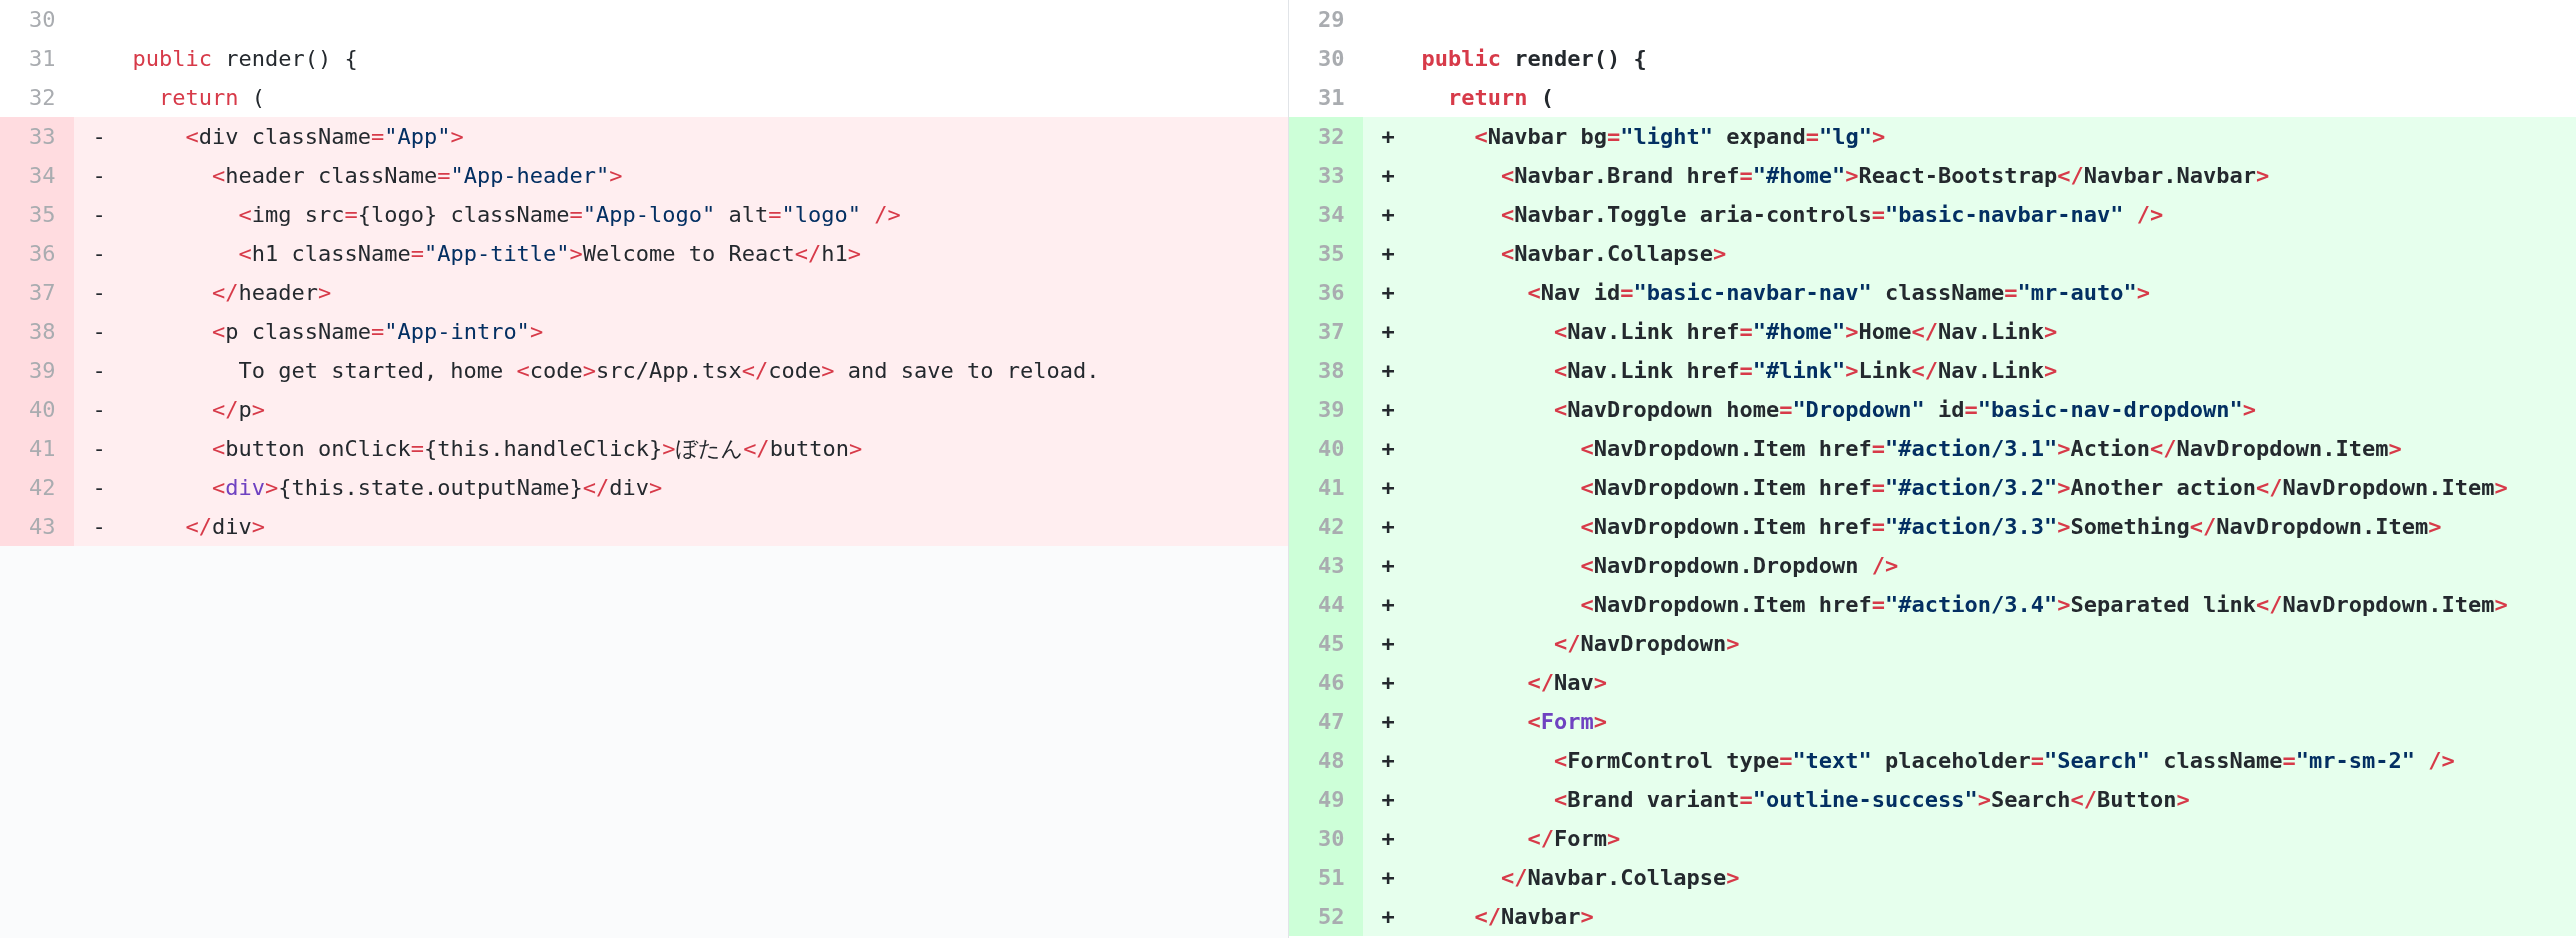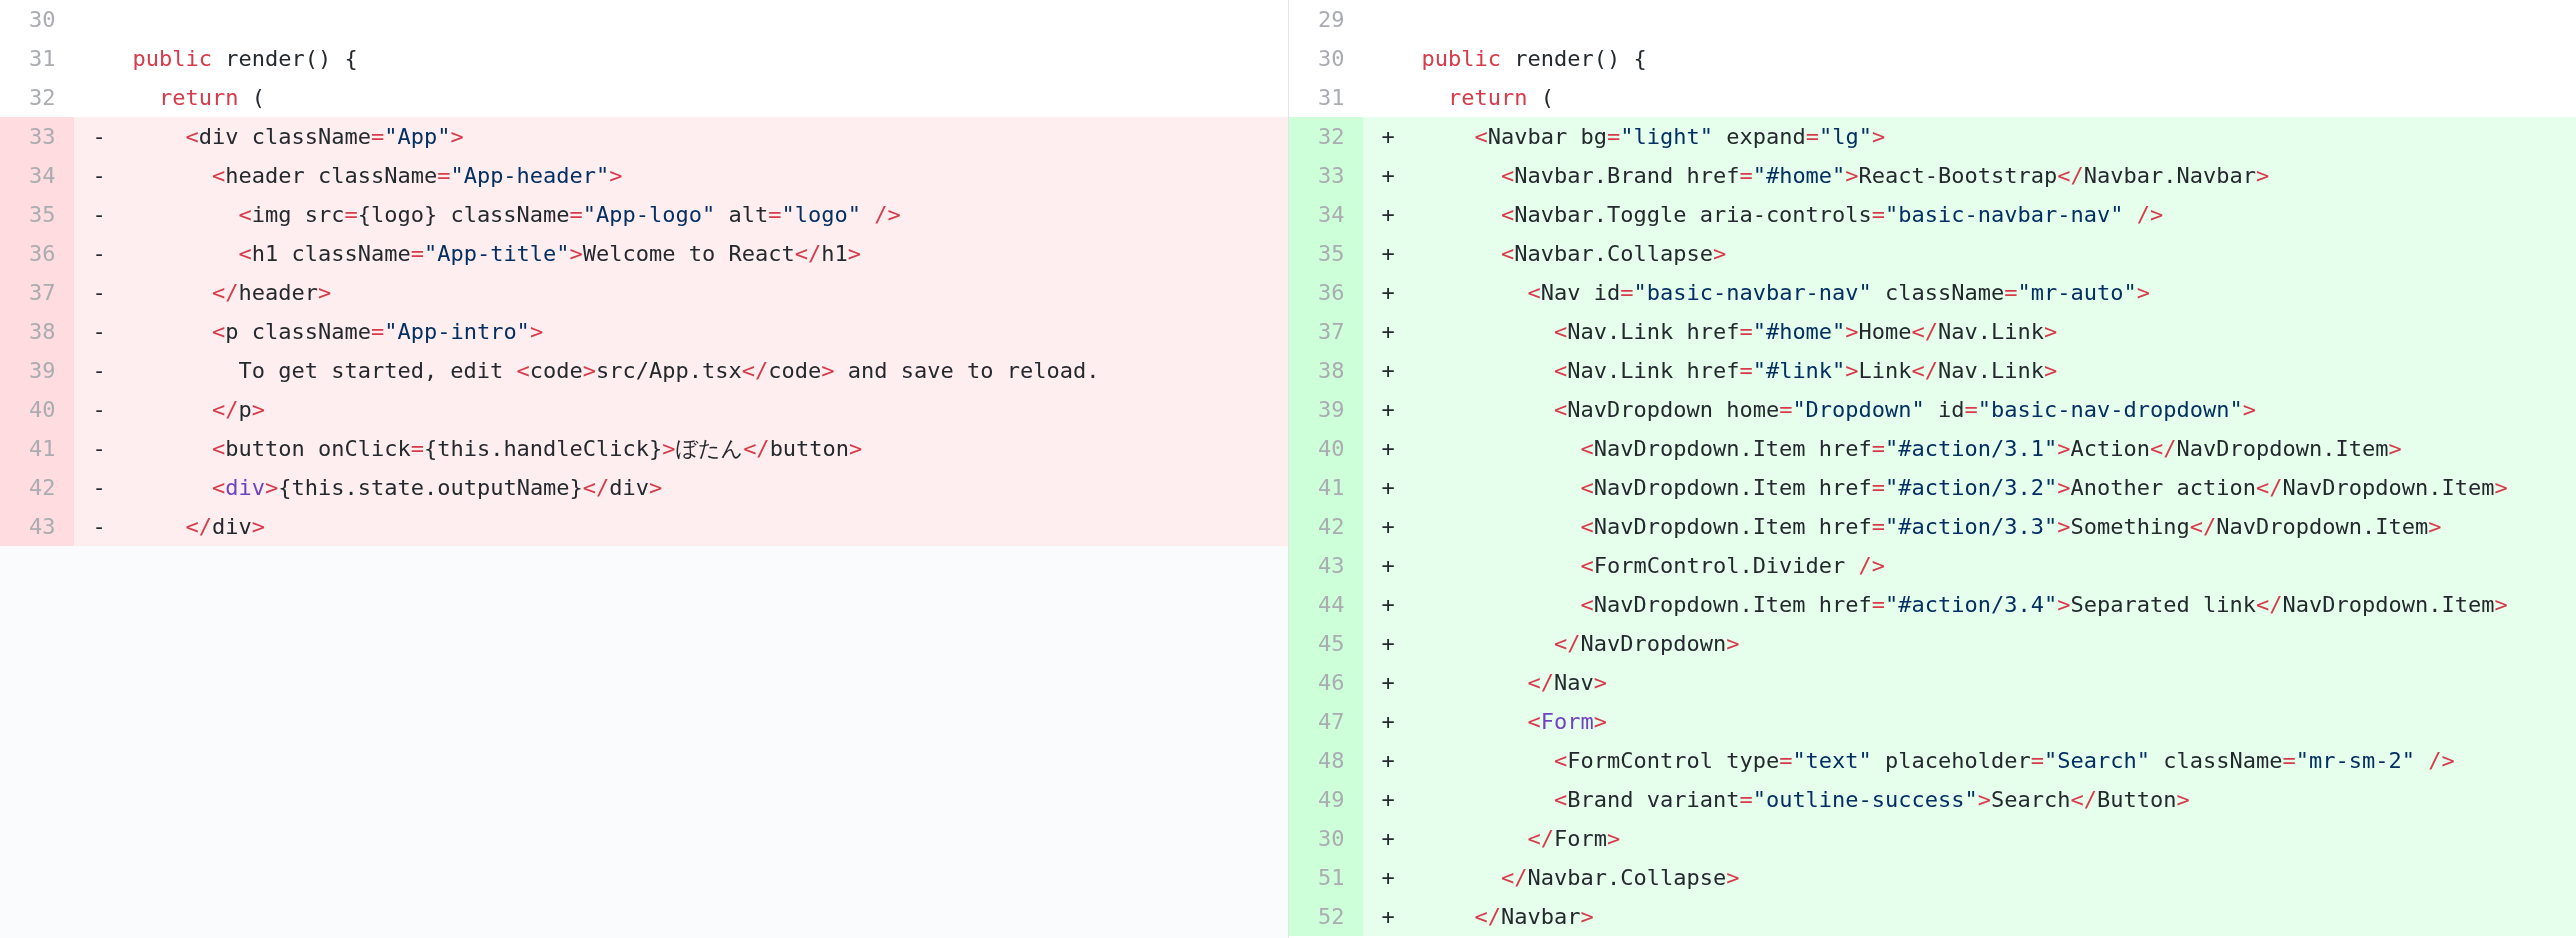--- a/index.html
+++ b/index.html
@@ -16,21 +16,21 @@
   }
   .pane {
     width: 1288px;
     height: 100%;
     flex: none;
     display: flex;
     flex-direction: column;
     background: #ffffff;
     overflow: hidden;
   }
-  .pane-right { border-left: 1.8px solid var(--pane-divider, #e1e4e8); }
+  .pane-right { border-left: 1.8px solid var(--pane-divider, #e1e4e8); font-weight: bold; }
   .drow {
     display: flex;
     height: 39px;
     line-height: 39px;
     flex: none;
     overflow: hidden;
   }
   .gutter {
     width: 74px;
     flex: none;
@@ -96,21 +96,21 @@
       <div class="drow del">
         <div class="gutter">37</div>
         <div class="code"><span class="marker">-</span><span class="t-pl">        </span><span class="t-k">&lt;/</span><span class="t-pl">header</span><span class="t-k">&gt;</span></div>
       </div>
       <div class="drow del">
         <div class="gutter">38</div>
         <div class="code"><span class="marker">-</span><span class="t-pl">        </span><span class="t-k">&lt;</span><span class="t-pl">p className</span><span class="t-k">=</span><span class="t-s">"App-intro"</span><span class="t-k">&gt;</span></div>
       </div>
       <div class="drow del">
         <div class="gutter">39</div>
-        <div class="code"><span class="marker">-</span><span class="t-pl">          To get started, edit </span><span class="t-k">&lt;</span><span class="t-pl">code</span><span class="t-k">&gt;</span><span class="t-pl">src/App.tsx</span><span class="t-k">&lt;/</span><span class="t-pl">code</span><span class="t-k">&gt;</span><span class="t-pl"> and save to reload.</span></div>
+        <div class="code"><span class="marker">-</span><span class="t-pl">          To get started, home </span><span class="t-k">&lt;</span><span class="t-pl">code</span><span class="t-k">&gt;</span><span class="t-pl">src/App.tsx</span><span class="t-k">&lt;/</span><span class="t-pl">code</span><span class="t-k">&gt;</span><span class="t-pl"> and save to reload.</span></div>
       </div>
       <div class="drow del">
         <div class="gutter">40</div>
         <div class="code"><span class="marker">-</span><span class="t-pl">        </span><span class="t-k">&lt;/</span><span class="t-pl">p</span><span class="t-k">&gt;</span></div>
       </div>
       <div class="drow del">
         <div class="gutter">41</div>
         <div class="code"><span class="marker">-</span><span class="t-pl">        </span><span class="t-k">&lt;</span><span class="t-pl">button onClick</span><span class="t-k">=</span><span class="t-pl">{this.handleClick}</span><span class="t-k">&gt;</span><span class="t-pl">ぼたん</span><span class="t-k">&lt;/</span><span class="t-pl">button</span><span class="t-k">&gt;</span></div>
       </div>
       <div class="drow del">
@@ -175,21 +175,21 @@
       <div class="drow add">
         <div class="gutter">41</div>
         <div class="code"><span class="marker">+</span><span class="t-pl">              </span><span class="t-k">&lt;</span><span class="t-pl">NavDropdown.Item href</span><span class="t-k">=</span><span class="t-s">"#action/3.2"</span><span class="t-k">&gt;</span><span class="t-pl">Another action</span><span class="t-k">&lt;/</span><span class="t-pl">NavDropdown.Item</span><span class="t-k">&gt;</span></div>
       </div>
       <div class="drow add">
         <div class="gutter">42</div>
         <div class="code"><span class="marker">+</span><span class="t-pl">              </span><span class="t-k">&lt;</span><span class="t-pl">NavDropdown.Item href</span><span class="t-k">=</span><span class="t-s">"#action/3.3"</span><span class="t-k">&gt;</span><span class="t-pl">Something</span><span class="t-k">&lt;/</span><span class="t-pl">NavDropdown.Item</span><span class="t-k">&gt;</span></div>
       </div>
       <div class="drow add">
         <div class="gutter">43</div>
-        <div class="code"><span class="marker">+</span><span class="t-pl">              </span><span class="t-k">&lt;</span><span class="t-pl">FormControl.Divider </span><span class="t-k">/&gt;</span></div>
+        <div class="code"><span class="marker">+</span><span class="t-pl">              </span><span class="t-k">&lt;</span><span class="t-pl">NavDropdown.Dropdown </span><span class="t-k">/&gt;</span></div>
       </div>
       <div class="drow add">
         <div class="gutter">44</div>
         <div class="code"><span class="marker">+</span><span class="t-pl">              </span><span class="t-k">&lt;</span><span class="t-pl">NavDropdown.Item href</span><span class="t-k">=</span><span class="t-s">"#action/3.4"</span><span class="t-k">&gt;</span><span class="t-pl">Separated link</span><span class="t-k">&lt;/</span><span class="t-pl">NavDropdown.Item</span><span class="t-k">&gt;</span></div>
       </div>
       <div class="drow add">
         <div class="gutter">45</div>
         <div class="code"><span class="marker">+</span><span class="t-pl">            </span><span class="t-k">&lt;/</span><span class="t-pl">NavDropdown</span><span class="t-k">&gt;</span></div>
       </div>
       <div class="drow add">

